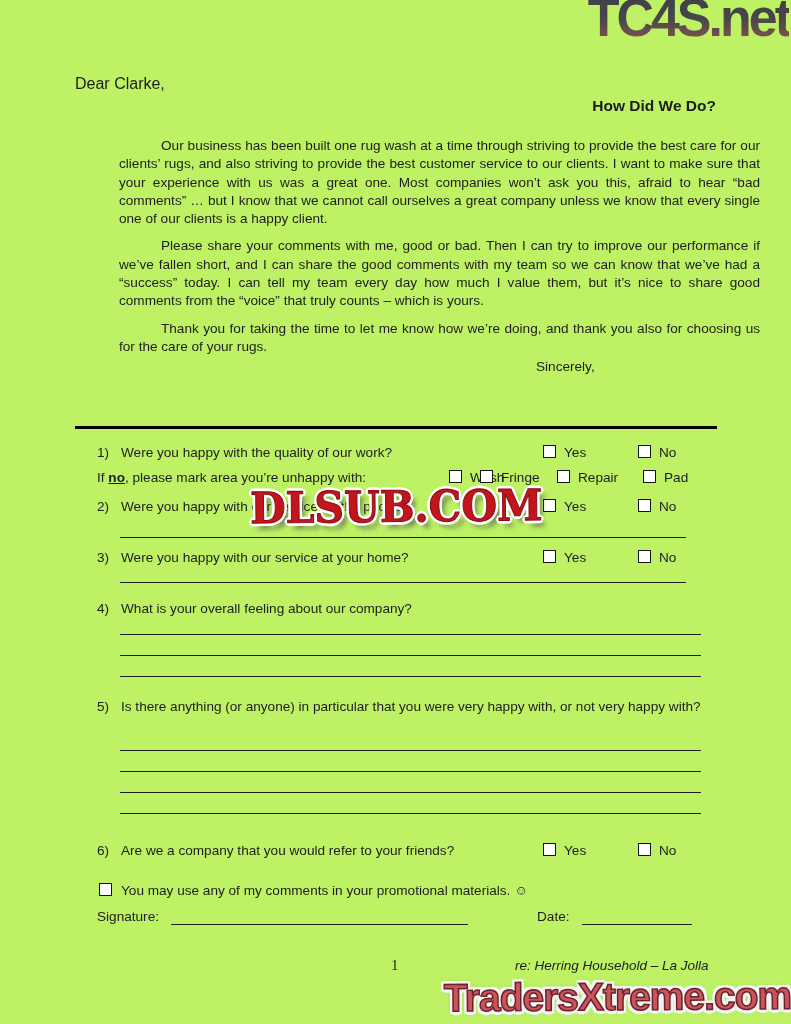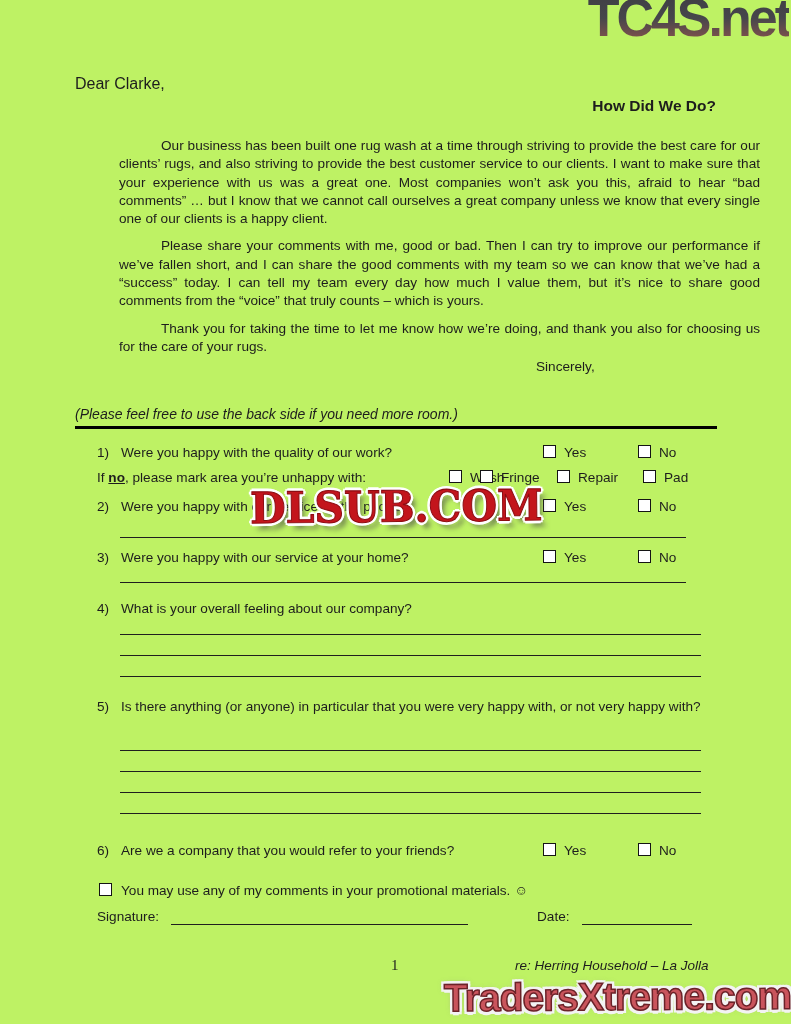--- a/index.html
+++ b/index.html
@@ -99,21 +99,20 @@
   <div class="salutation">Dear Clarke,</div>
   <div class="doc-title">How Did We Do?</div>
 
   <div class="letter-body">
     <p>Our business has been built one rug wash at a time through striving to provide the best care for our clients’ rugs, and also striving to provide the best customer service to our clients.  I want to make sure that your experience with us was a great one.  Most companies won’t ask you this, afraid to hear “bad comments” … but I know that we cannot call ourselves a great company unless we know that every single one of our clients is a happy client.</p>
     <p>Please share your comments with me, good or bad.  Then I can try to improve our performance if we’ve fallen short, and I can share the good comments with my team so we can know that we’ve had a “success” today.  I can tell my team every day how much I value them, but it’s nice to share good comments from the “voice” that truly counts – which is yours.</p>
     <p class="last">Thank you for taking the time to let me know how we’re doing, and thank you also for choosing us for the care of your rugs.</p>
     <p class="closing">Sincerely,</p>
   </div>
 
-  <div class="back-note">(Please feel free to use the back side if you need more room.)</div>
   <div class="rule"></div>
 
   <div class="qrow" style="top:444px">
     <span class="qnum">1)</span>
     <span class="qtext">Were you happy with the quality of our work?</span>
     <span class="yn at-yes"><span class="cb"></span><span>Yes</span></span>
     <span class="yn at-no"><span class="cb"></span><span>No</span></span>
   </div>
 
   <div class="qrow" style="top:469px">

